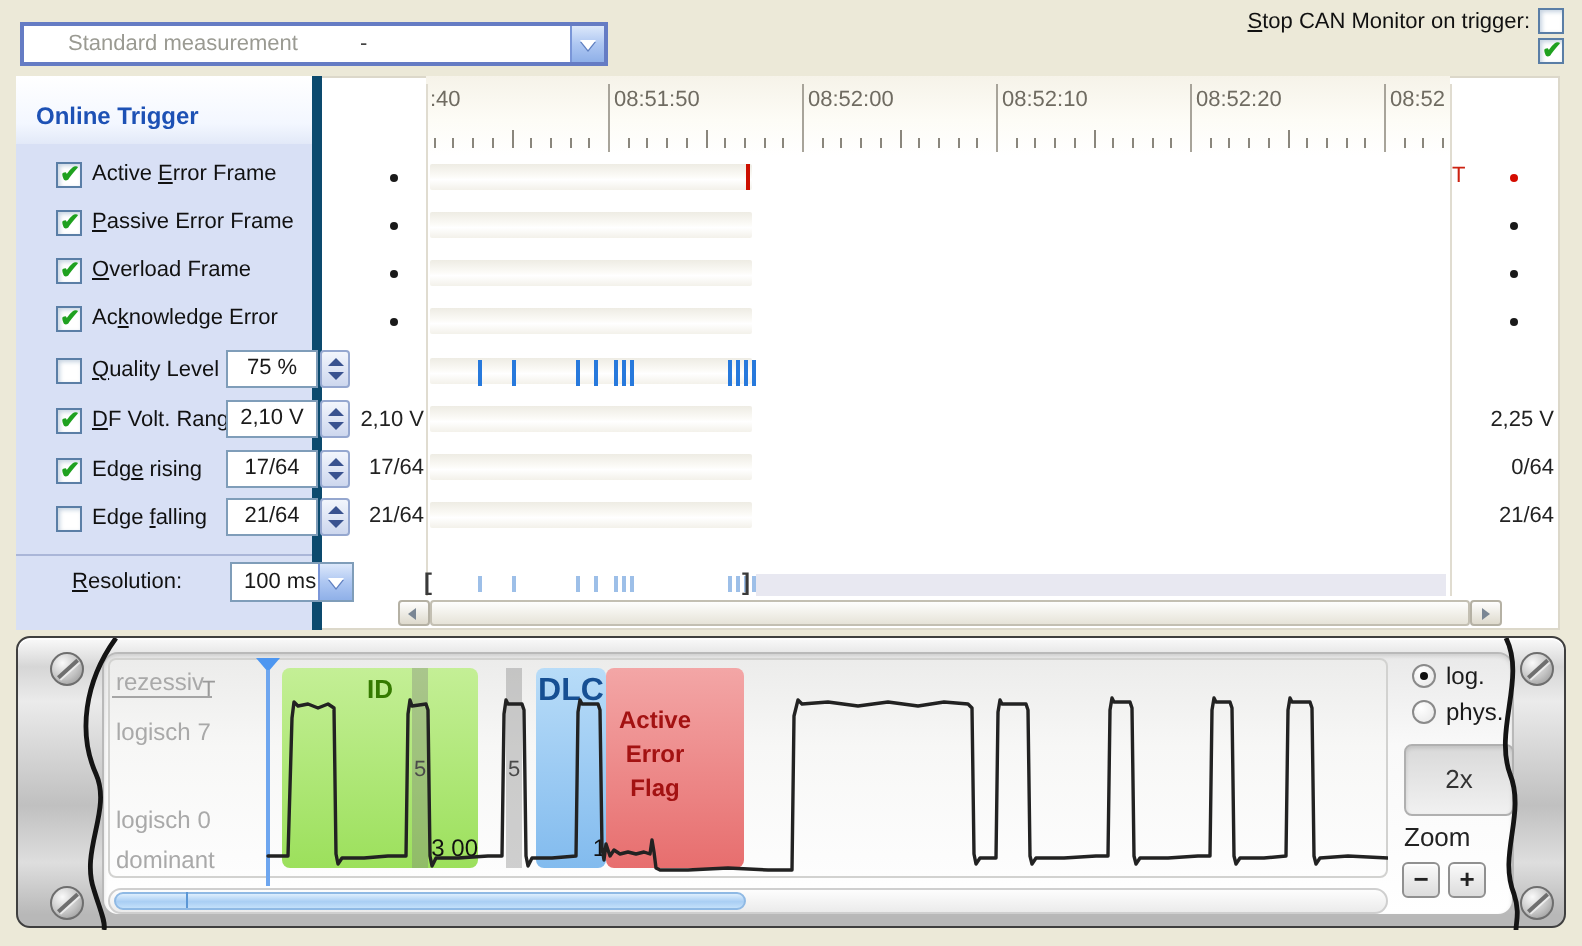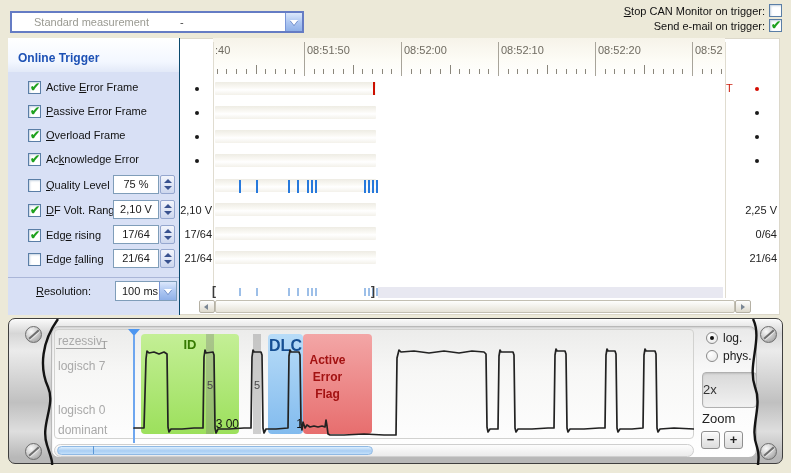--- a/index.html
+++ b/index.html
@@ -18,21 +18,21 @@
 #accept-btn .icon::after{content:"\2714";position:absolute;left:3px;top:-1px;color:#fff;font-size:10px}
 #accept-btn .blabel{position:absolute;left:28px;top:5px;color:#111}
 .tr-label{position:absolute;right:26px;width:300px;text-align:right;color:#111}
 .xp-cb{position:absolute;width:13px;height:13px;background:#fff;border:1px solid #5a7ea6;box-shadow:inset 1px 1px 2px rgba(90,126,166,.35)}
 .xp-cb.checked::after{content:"\2714";position:absolute;left:1px;top:-2px;color:#1fa11f;font-size:12px;font-weight:bold}
 
 
 #content-bg{position:absolute;left:8px;top:38px;width:772px;height:277px;background:#fff;border:1px solid #dcd8ca}
 
 
-#pane{position:absolute;left:8px;top:38px;width:172px;height:277px;background:#d8e0f5;border-right:1px solid #0c4a6e}
+#pane{position:absolute;left:8px;top:38px;width:153px;height:277px;background:#d8e0f5;border-right:5px solid #0c4a6e}
 #pane-head{position:absolute;left:0;top:0;width:100%;height:34px;background:linear-gradient(180deg,#ffffff,#f3f7ff 70%,#e2e9f8)}
 #pane-title{position:absolute;left:10px;top:13px;font-size:12px;font-weight:bold;color:#1d51b5}
 .trow{position:absolute;left:8px;width:164px;height:24px}
 .trow .cb{position:absolute;left:12px;top:1px;width:13px;height:13px;background:#fff;border:1px solid #5a7ea6;box-shadow:inset 1px 1px 2px rgba(90,126,166,.35)}
 .trow .cb.checked::after{content:"\2714";position:absolute;left:1px;top:-2px;color:#1fa11f;font-size:12px;font-weight:bold}
 .trow .tlabel{position:absolute;left:30px;top:1px;color:#111}
 .vbox{position:absolute;left:97px;top:-3px;width:46px;height:19px;background:#fff;border:1px solid #7f9db9;text-align:center;line-height:17px}
 .spin{position:absolute;left:144px;top:-3px;width:15px;height:19px;background:linear-gradient(180deg,#f2f5fc,#cdd7ee);border:1px solid #95a7cf;border-radius:2px}
 .spin .up{position:absolute;left:3px;top:3px;width:0;height:0;border-left:4px solid transparent;border-right:4px solid transparent;border-bottom:4px solid #39528f}
 .spin .dn{position:absolute;left:3px;bottom:3px;width:0;height:0;border-left:4px solid transparent;border-right:4px solid transparent;border-top:4px solid #39528f}
@@ -86,40 +86,39 @@
 #err-text{position:absolute;left:1px;top:18px;width:47px;text-align:center;font-weight:bold;font-size:12px;line-height:17px;color:#a31212}
 .stuff{position:absolute;top:15px;width:8px;height:100px;background:rgba(125,125,125,.36)}
 .stuff span{position:absolute;left:0;top:45px;width:100%;text-align:center;color:#4a4a4a;font-size:11px}
 #wave-svg{position:absolute;left:45px;top:10px}
 #slider{position:absolute;left:45px;top:125px;width:640px;height:13px;border-radius:7px;background:linear-gradient(180deg,#fdfdfd,#ebebeb);border:1px solid #cfcfcf}
 #slider .thumb{position:absolute;left:2px;top:1px;width:316px;height:9px;border-radius:5px;background:linear-gradient(180deg,#ddeefd,#a9cef4 55%,#c3e0fa);border:1px solid #8fb9e4}
 #slider .mark{position:absolute;left:38px;top:1px;width:1px;height:8px;background:#5b97d6}
 .radio{position:absolute;width:12px;height:12px;border-radius:50%;border:1px solid #8a8a8a;background:radial-gradient(circle at 35% 30%,#ffffff,#e6e6e6)}
 .radio.selected::after{content:"";position:absolute;left:3px;top:3px;width:4px;height:4px;border-radius:50%;background:#111}
 .mode-label{position:absolute;font-size:12px;color:#1a1a1a}
-#zoom-box{position:absolute;left:693px;top:53px;width:55px;height:36px;border:1px solid #b0b0b0;border-radius:4px;background:linear-gradient(180deg,#d9d9d9,#f1f1f1);box-shadow:inset 0 1px 2px rgba(0,0,0,.12);text-align:left;line-height:34px;font-size:13px;color:#333}
+#zoom-box{position:absolute;left:693px;top:53px;width:55px;height:36px;border:1px solid #b0b0b0;border-radius:4px;background:linear-gradient(180deg,#d9d9d9,#f1f1f1);box-shadow:inset 0 1px 2px rgba(0,0,0,.12);text-align:center;line-height:34px;font-size:13px;color:#333}
 #zoom-label{position:absolute;left:693px;top:92px;font-size:13px;color:#222}
 .zbtn{position:absolute;top:112px;width:19px;height:18px;background:linear-gradient(180deg,#fafafa,#dcdcdc);border:1px solid #909090;border-radius:3px;text-align:center;line-height:16px;font-weight:bold;font-size:13px;color:#222;box-shadow:inset 0 1px 0 rgba(255,255,255,.7)}
 #curves{position:absolute;left:0;top:0;pointer-events:none}
 </style>
 </head>
 <body>
 
 <div id="app">
 
   <div id="preset-combo">
     <span class="clabel">Standard measurement</span>
     <span class="cvalue">-</span>
     <span class="combo-btn">
         <i></i>
       </span>
   </div>
   <div class="tr-label" style="top:5px"><u>S</u>top CAN Monitor on trigger:</div>
   <span class="xp-cb" style="left:769px;top:4px"></span>
-  <div class="tr-label" style="top:20px">Send e-mail on trigger:</div>
   <span class="xp-cb checked" style="left:769px;top:19px"></span>
 
   <div id="content-bg"></div>
 
   <div id="pane">
     <div id="pane-head">
       <span id="pane-title">Online Trigger</span>
     </div>
     <div class="trow" style="top:42px">
       <span class="cb checked"></span>

